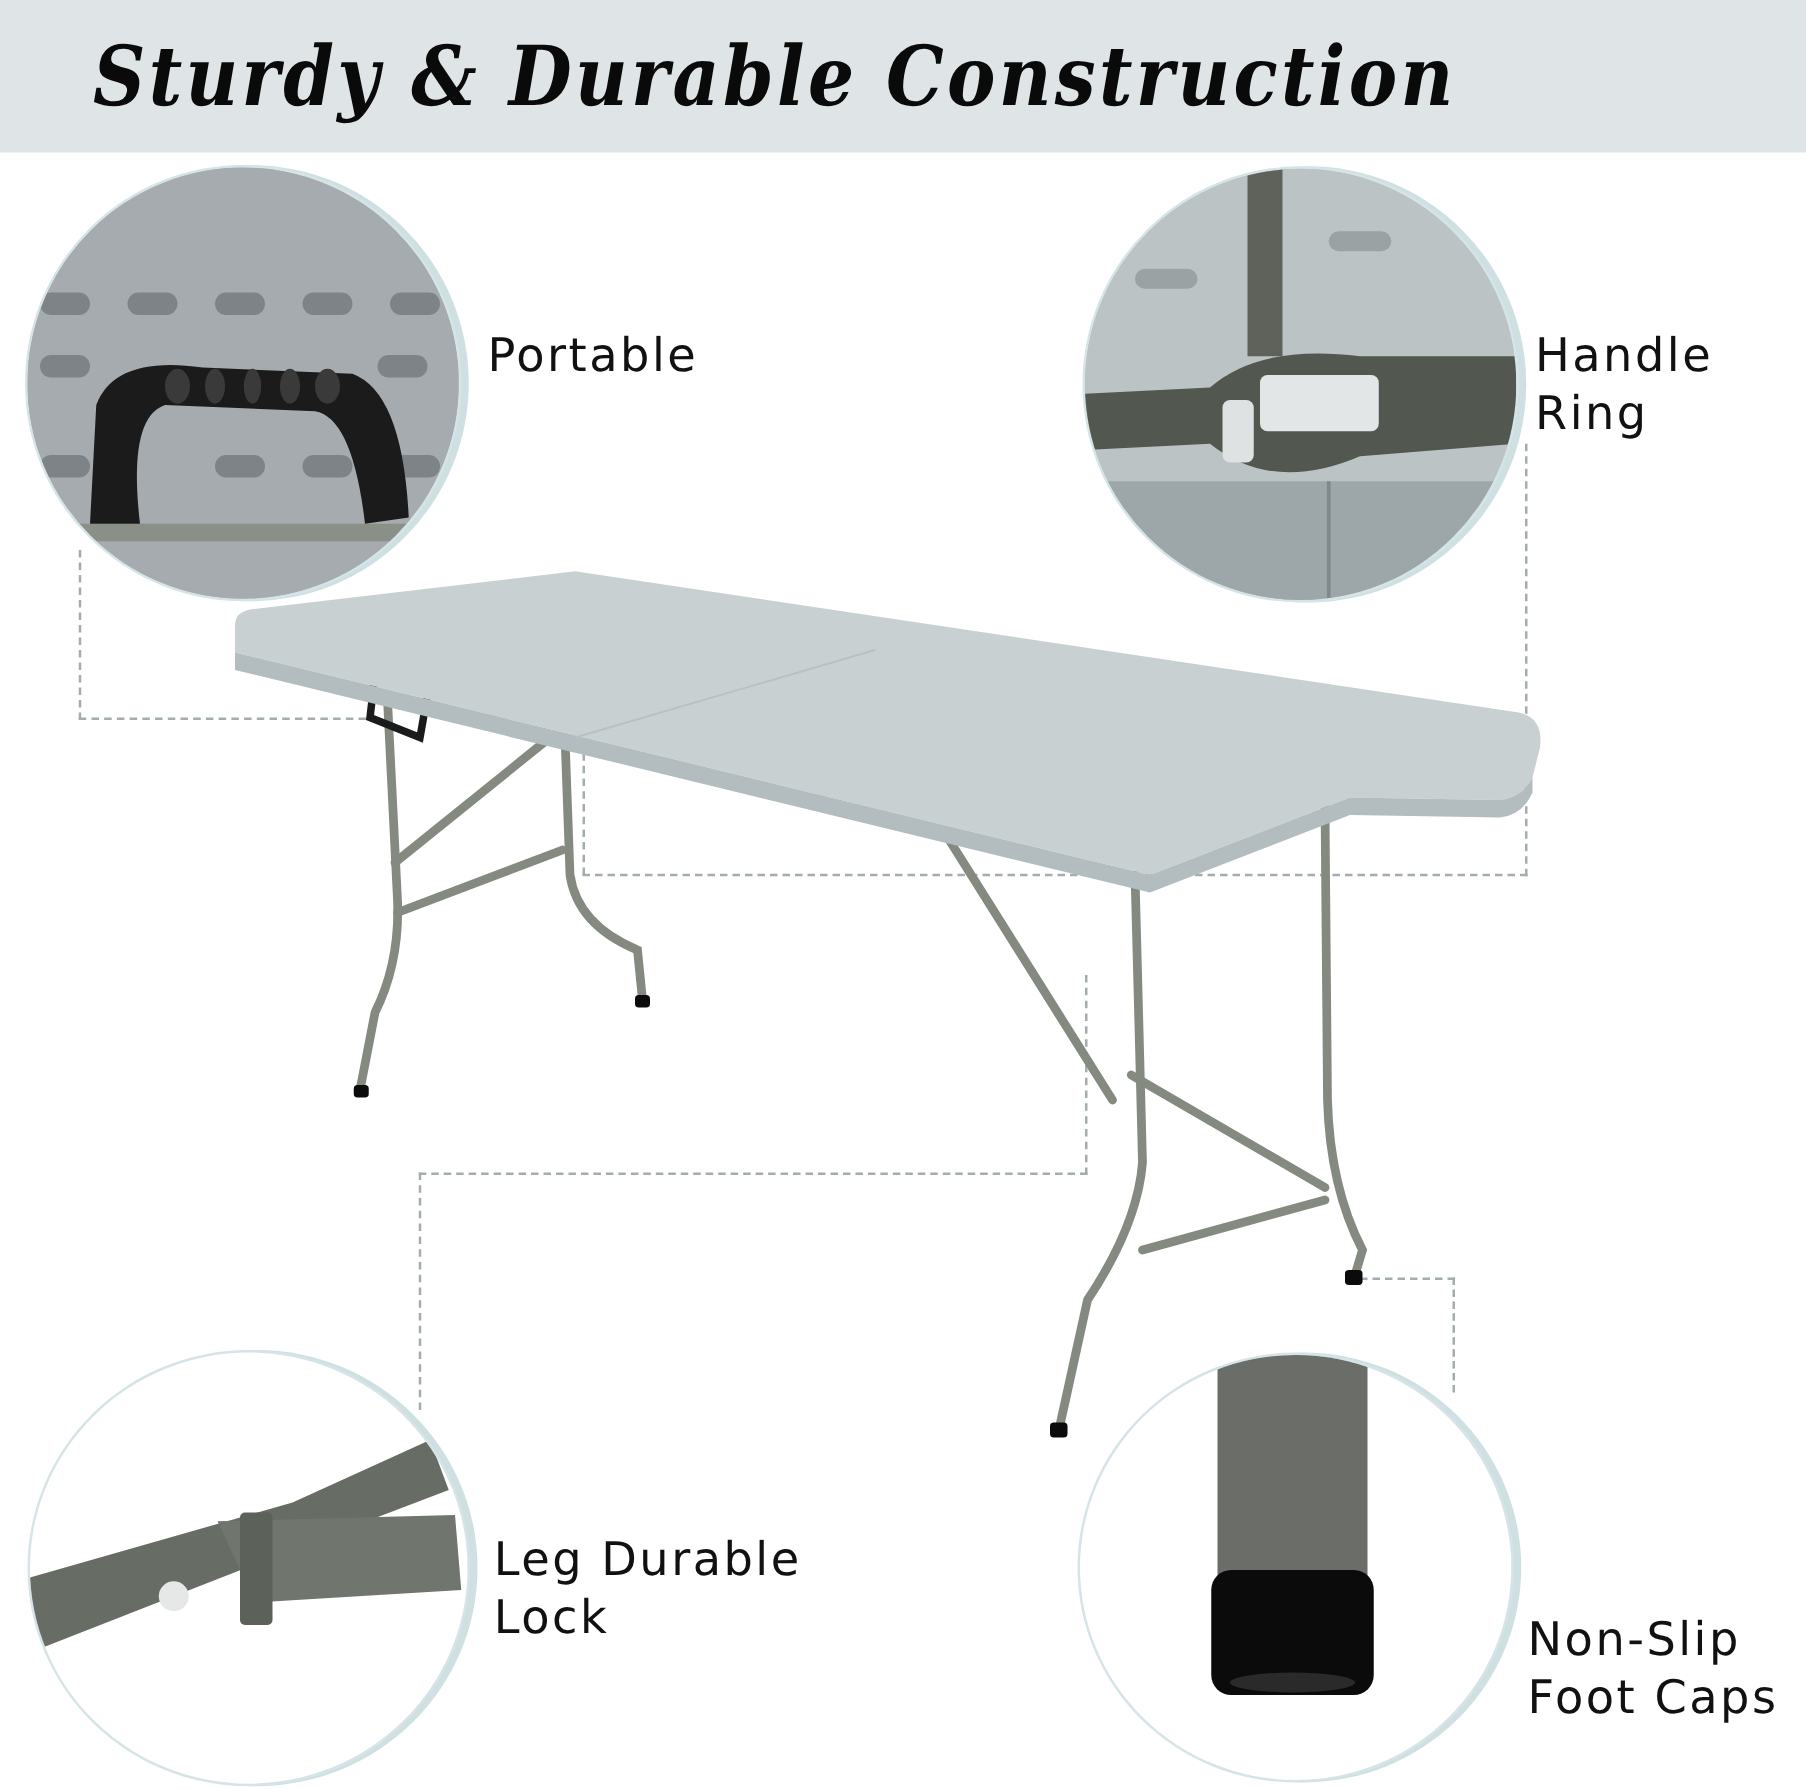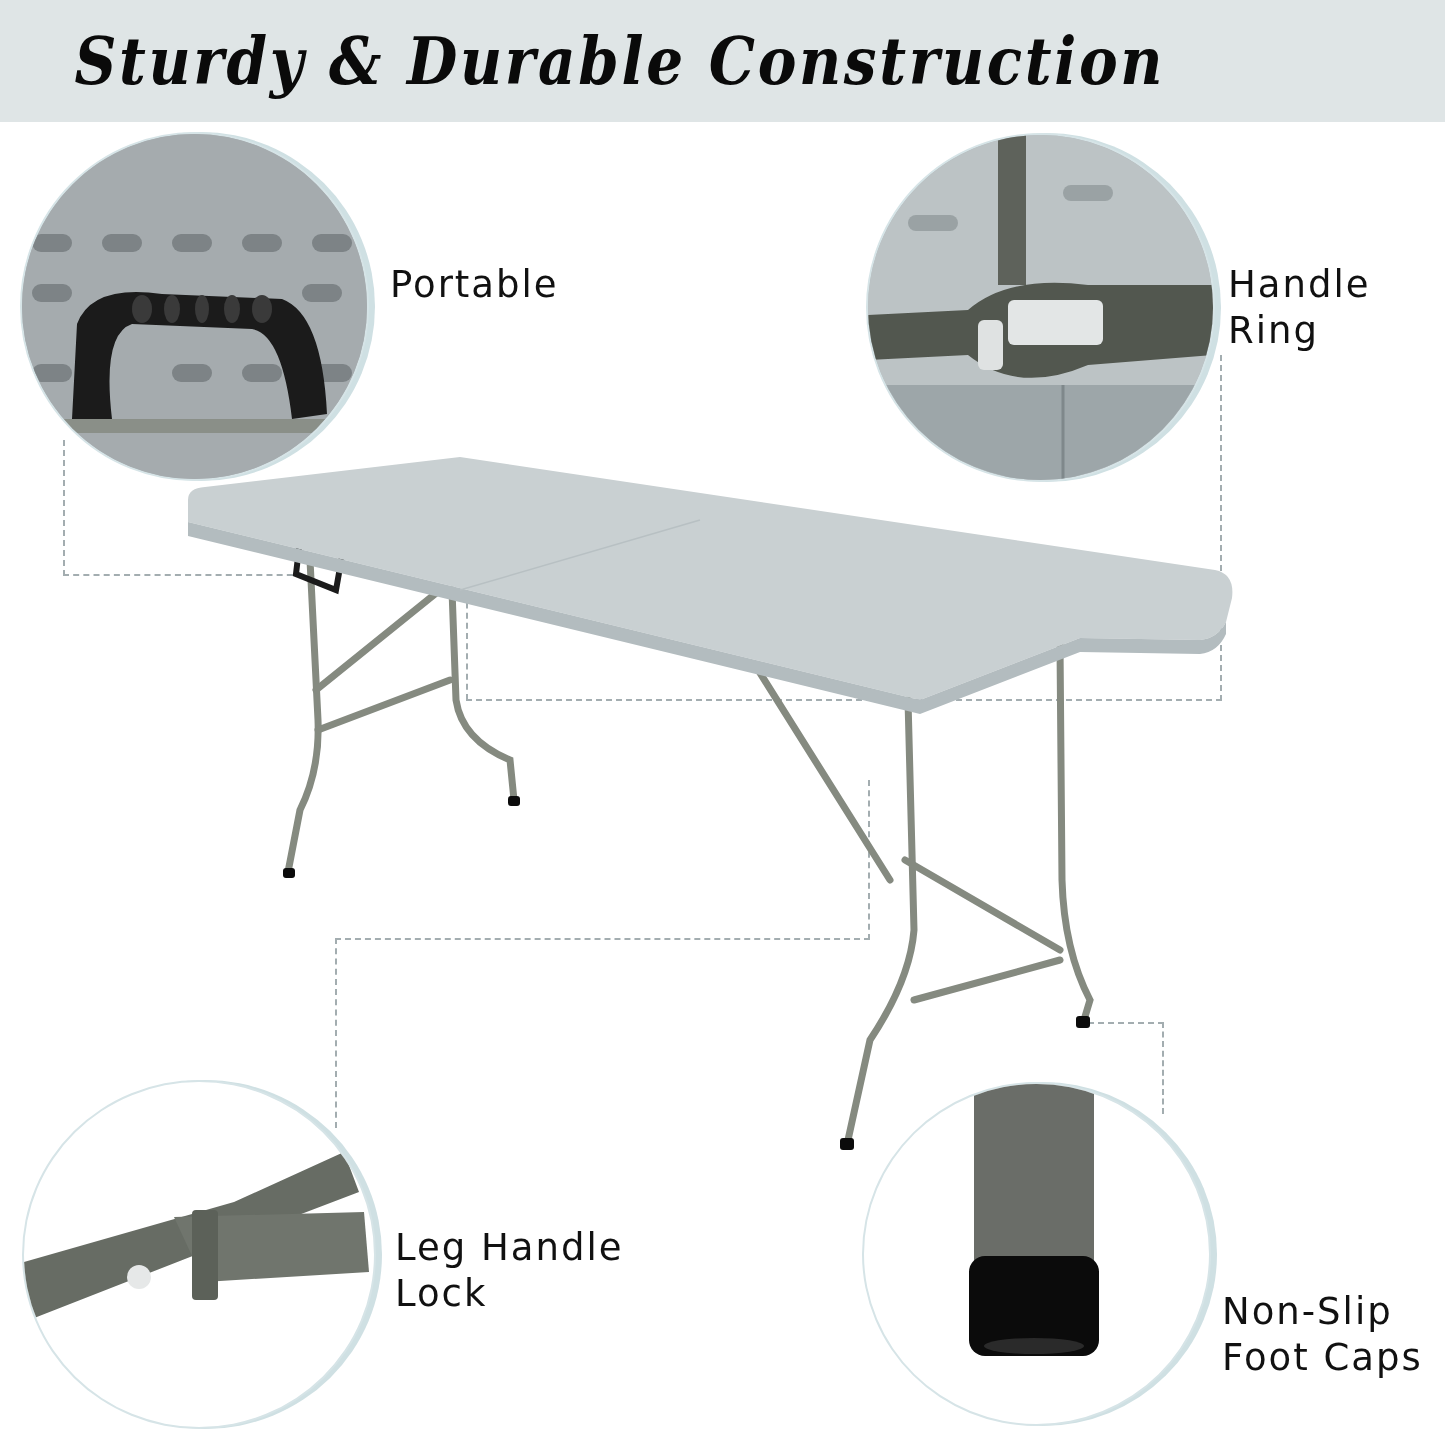--- a/index.html
+++ b/index.html
@@ -134,21 +134,21 @@
 
 <div class="callout-circle" style="left:22px; top:1080px; width:350px; height:345px; background:#ffffff;">
   <svg width="350" height="345">
     <path d="M0 180 L210 120 L320 70 L335 110 L230 150 L0 240 Z" fill="#676c64"></path>
     <path d="M150 135 L340 130 L345 190 L180 200 Z" fill="#70756d"></path>
     <rect x="168" y="128" width="26" height="90" rx="4" fill="#5c6159"></rect>
     <circle cx="115" cy="195" r="12" fill="#e6e8e8"></circle>
   </svg>
 </div>
 <div class="feature-label" style="left:395px; top:1225px; width:270px;">
-  <div>Leg Handle</div>
+  <div>Leg Durable</div>
   <div>Lock</div>
 </div>
 
 <div class="callout-circle" style="left:862px; top:1082px; width:345px; height:340px; background:#ffffff;">
   <svg width="345" height="340">
     <rect x="110" y="0" width="120" height="180" fill="#6a6d68"></rect>
     <rect x="105" y="172" width="130" height="100" rx="16" fill="#0b0b0b"></rect>
     <ellipse cx="170" cy="262" rx="50" ry="8" fill="#2a2a2a"></ellipse>
   </svg>
 </div>

